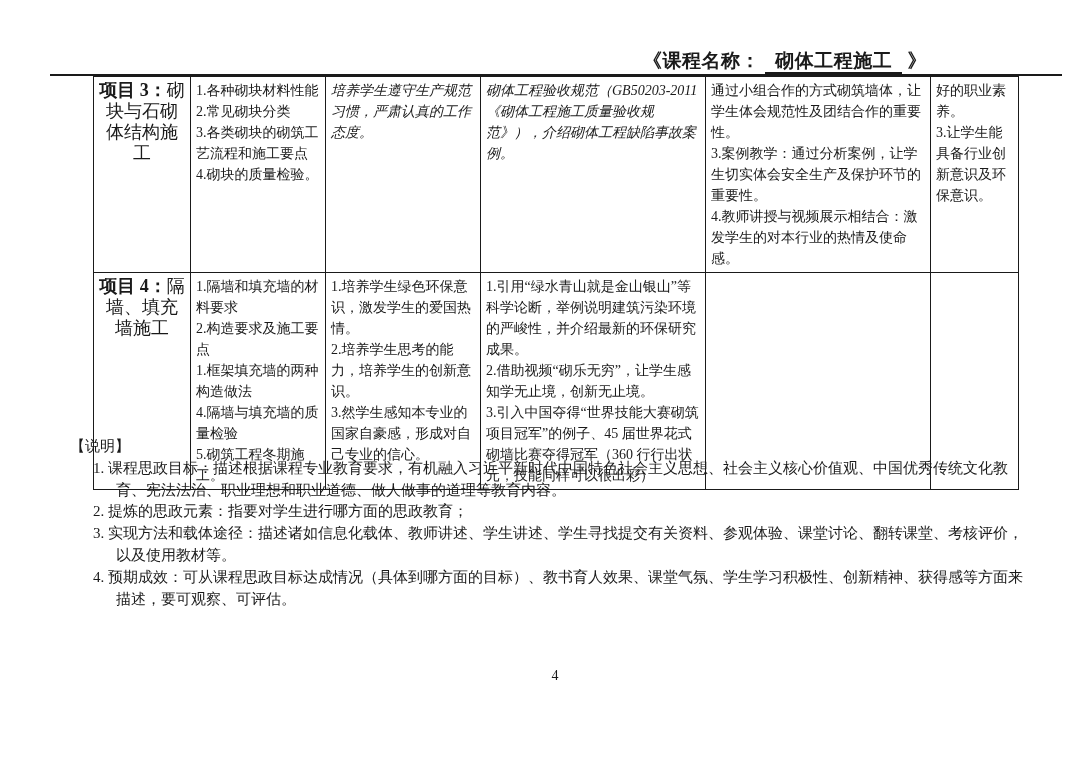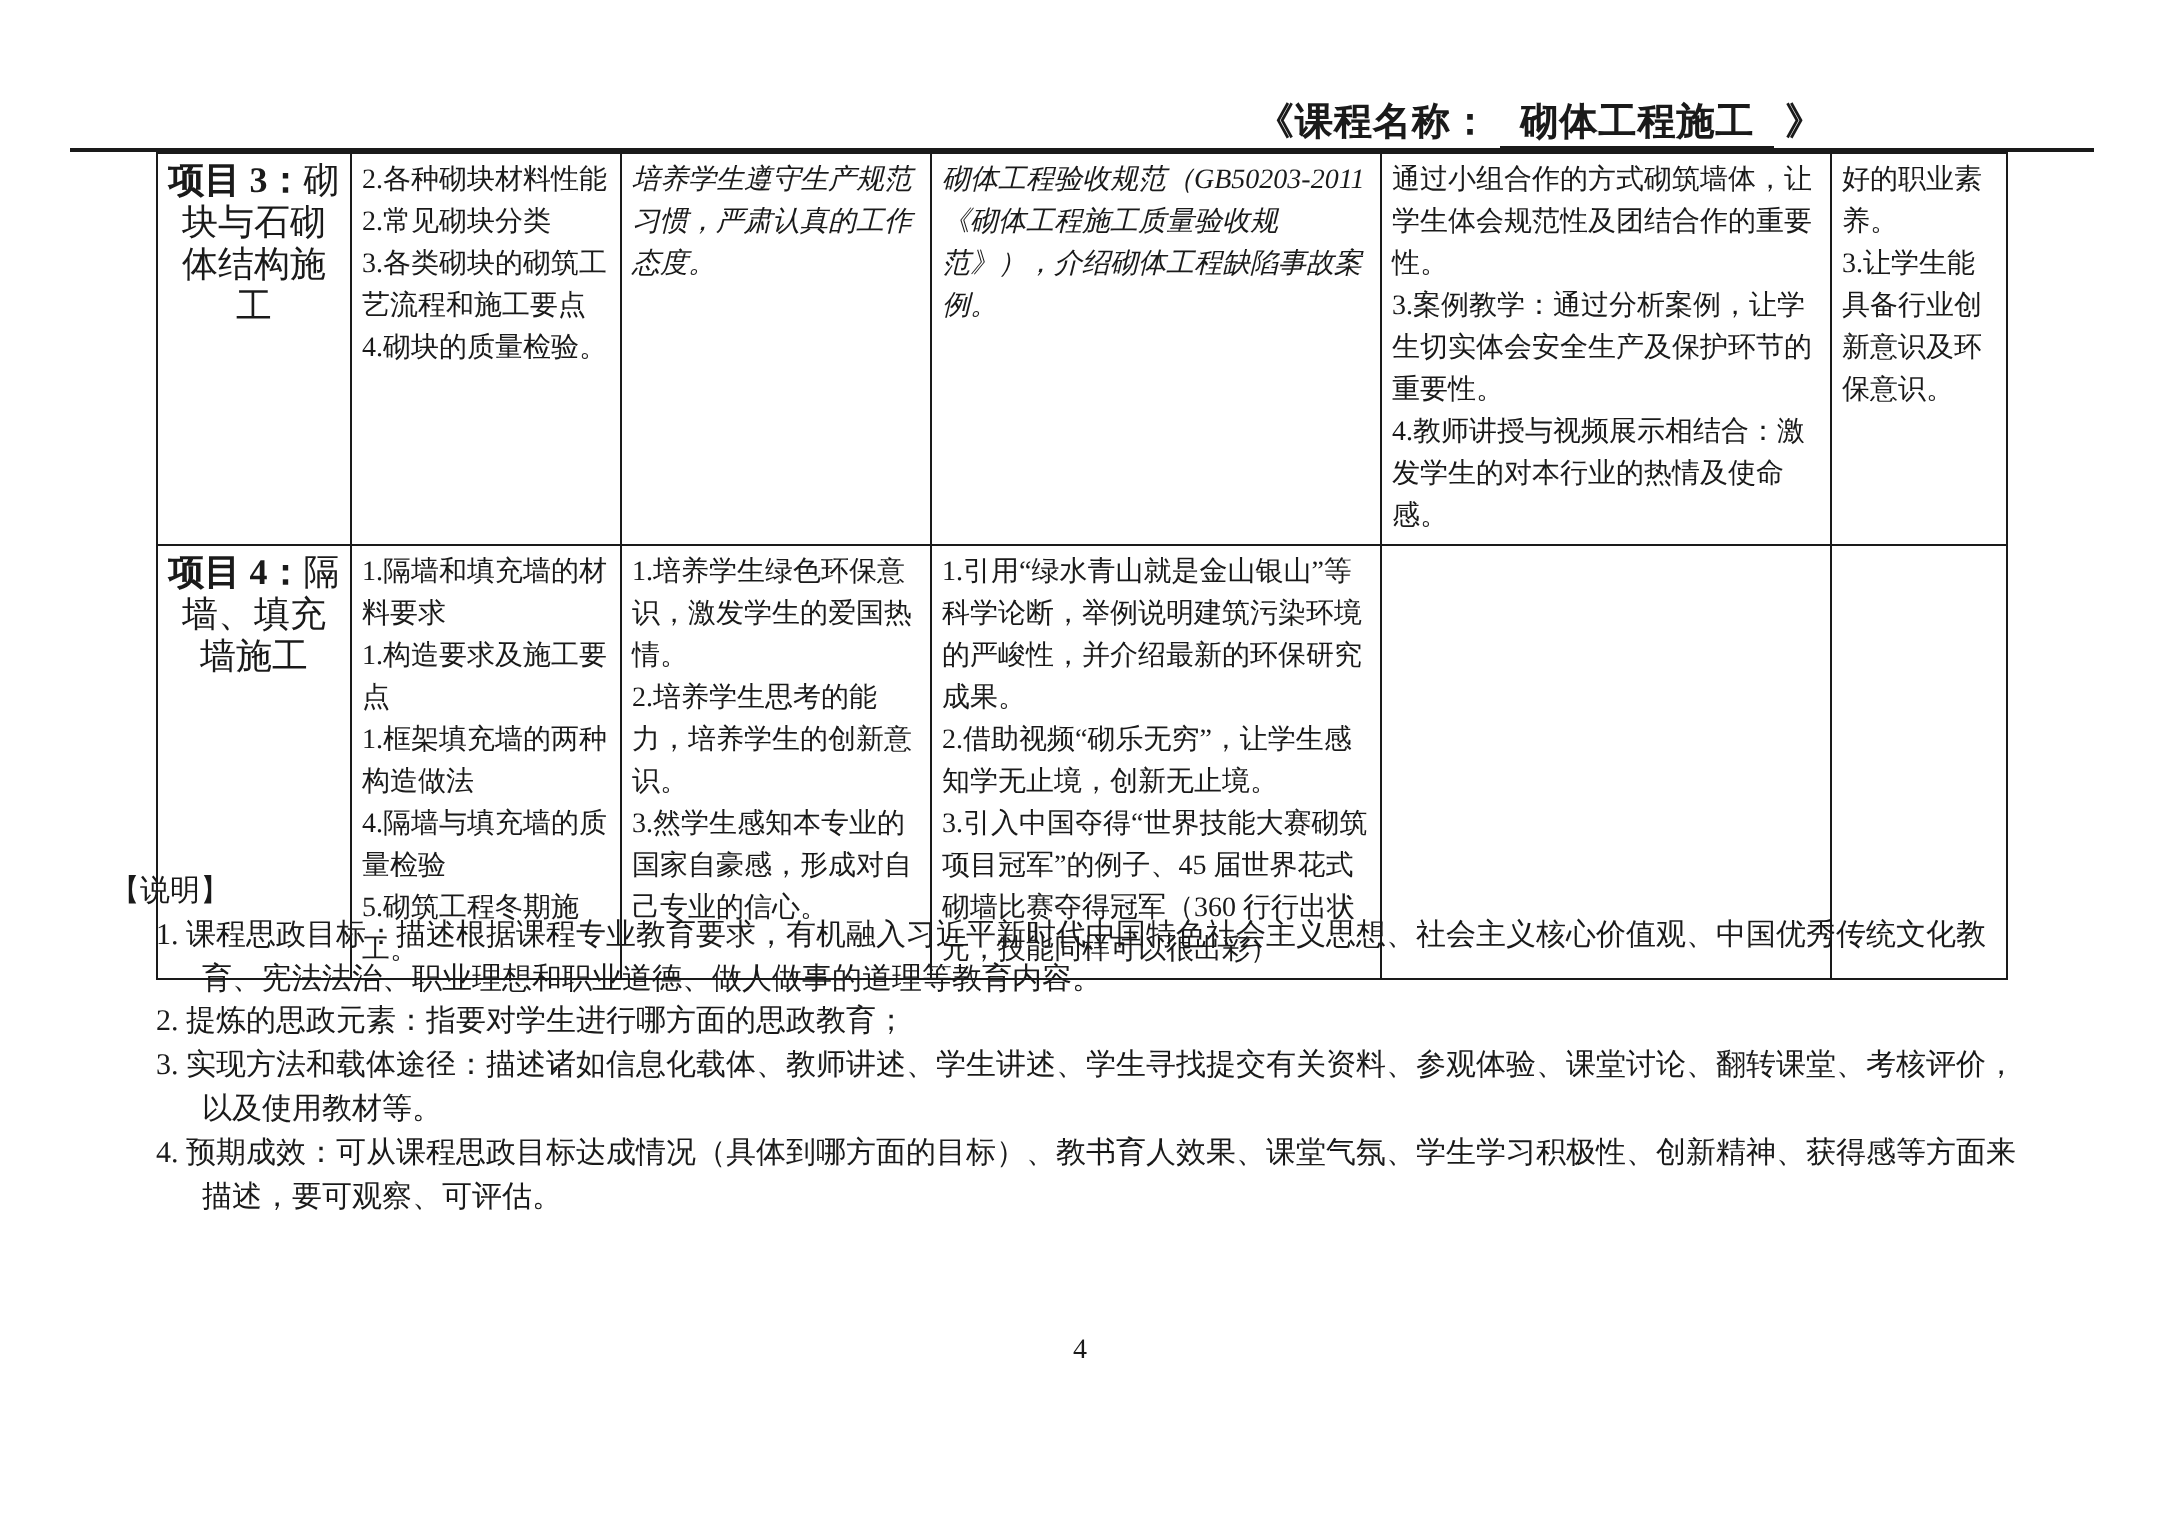--- a/index.html
+++ b/index.html
@@ -3,21 +3,21 @@
 <meta charset="utf-8">
 <style>
   html, body { margin: 0; padding: 0; background: #ffffff; }
   body {
     width: 1080px; height: 764px;
     font-family: "Liberation Serif", "DejaVu Serif", serif;
     color: #1a1a1a;
     position: relative;
     overflow: hidden;
   }
-  .page { position: absolute; inset: 0; background: #fff; }
+  .page { position: absolute; inset: 0; background: #fff; margin-left: 15px; }
 
   
   .header-title {
     position: absolute; top: 48px; left: 628px;
     font-size: 19px; font-weight: bold; letter-spacing: 0.5px;
     white-space: nowrap;
   }
   .course-underline {
     border-bottom: 2px solid #1a1a1a;
     padding: 0 10px 1px 10px;
@@ -91,21 +91,21 @@
       <col style="width:225px">
         <col style="width:225px">
         <col style="width:88px">
     </colgroup>
     <tbody>
         <tr class="row1">
       <td class="proj-cell">
         <b>项目 3：</b><span>砌块与石砌体结构施工</span>
       </td>
       <td>
-            <div class="para">2.各种砌块材料性能</div>
+            <div class="para">1.各种砌块材料性能</div>
             <div class="para">2.常见砌块分类</div>
             <div class="para">3.各类砌块的砌筑工艺流程和施工要点</div>
             <div class="para">4.砌块的质量检验。</div>
           </td>
       <td class="pt-lg">
             <div class="para">培养学生遵守生产规范习惯，严肃认真的工作态度。</div>
           </td>
       <td class="pt-lg">
             <div class="para">砌体工程验收规范（GB50203-2011《砌体工程施工质量验收规范》），介绍砌体工程缺陷事故案例。</div>
           </td>
@@ -118,21 +118,21 @@
             <div class="para">好的职业素养。</div>
             <div class="para">3.让学生能具备行业创新意识及环保意识。</div>
           </td>
     </tr>
     <tr class="row2">
       <td class="proj-cell">
         <b>项目 4：</b><span>隔墙、填充墙施工</span>
       </td>
       <td class="pt-sm">
             <div class="para">1.隔墙和填充墙的材料要求</div>
-            <div class="para">1.构造要求及施工要点</div>
+            <div class="para">2.构造要求及施工要点</div>
             <div class="para">1.框架填充墙的两种构造做法</div>
             <div class="para">4.隔墙与填充墙的质量检验</div>
             <div class="para">5.砌筑工程冬期施工。</div>
           </td>
       <td class="pt-sm">
             <div class="para">1.培养学生绿色环保意识，激发学生的爱国热情。</div>
             <div class="para">2.培养学生思考的能力，培养学生的创新意识。</div>
             <div class="para">3.然学生感知本专业的国家自豪感，形成对自己专业的信心。</div>
           </td>
       <td class="pt-md">

